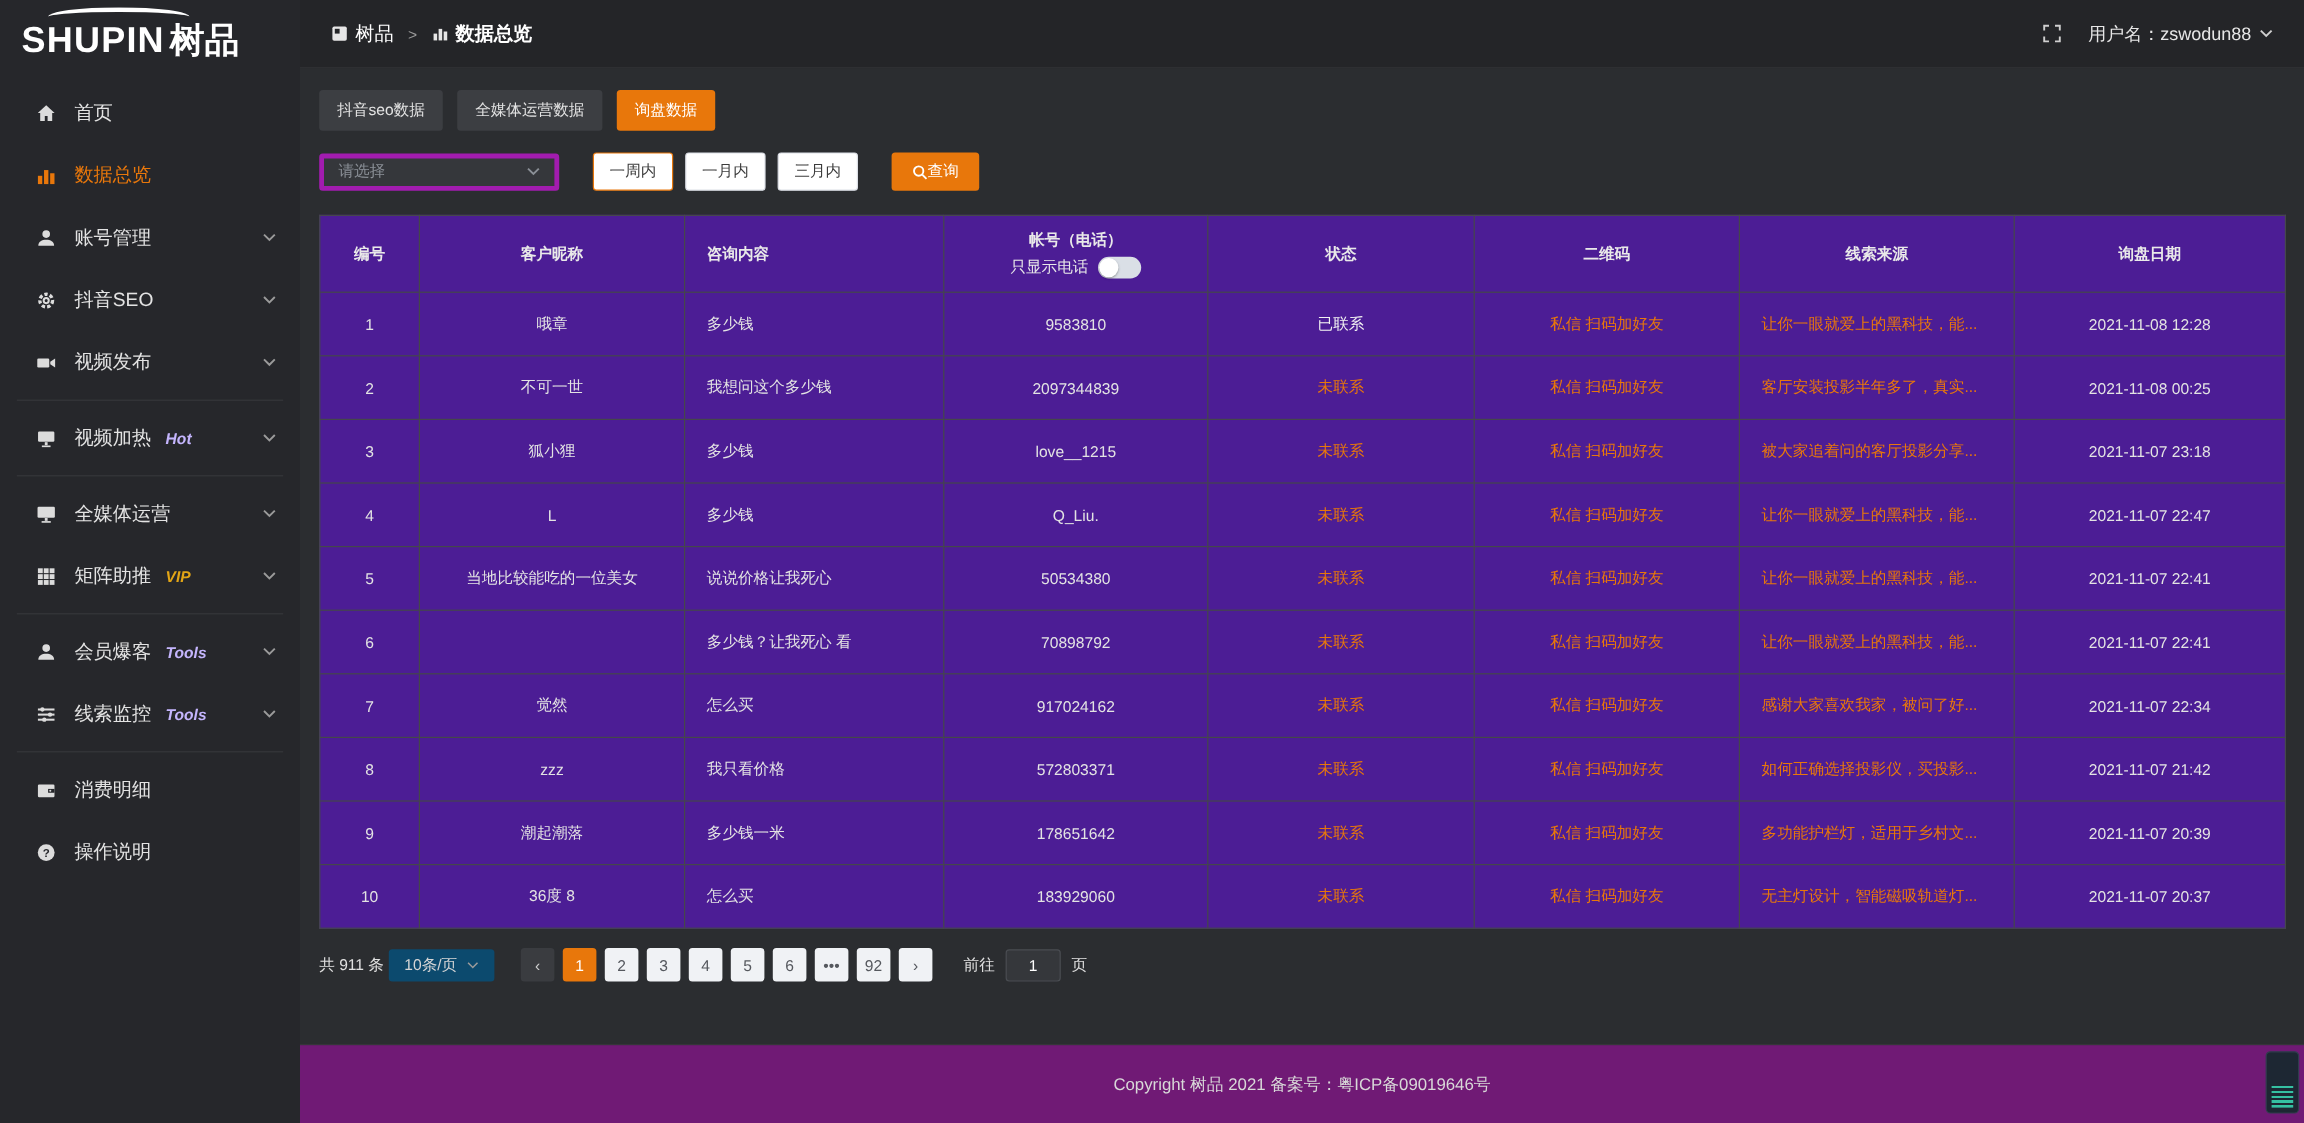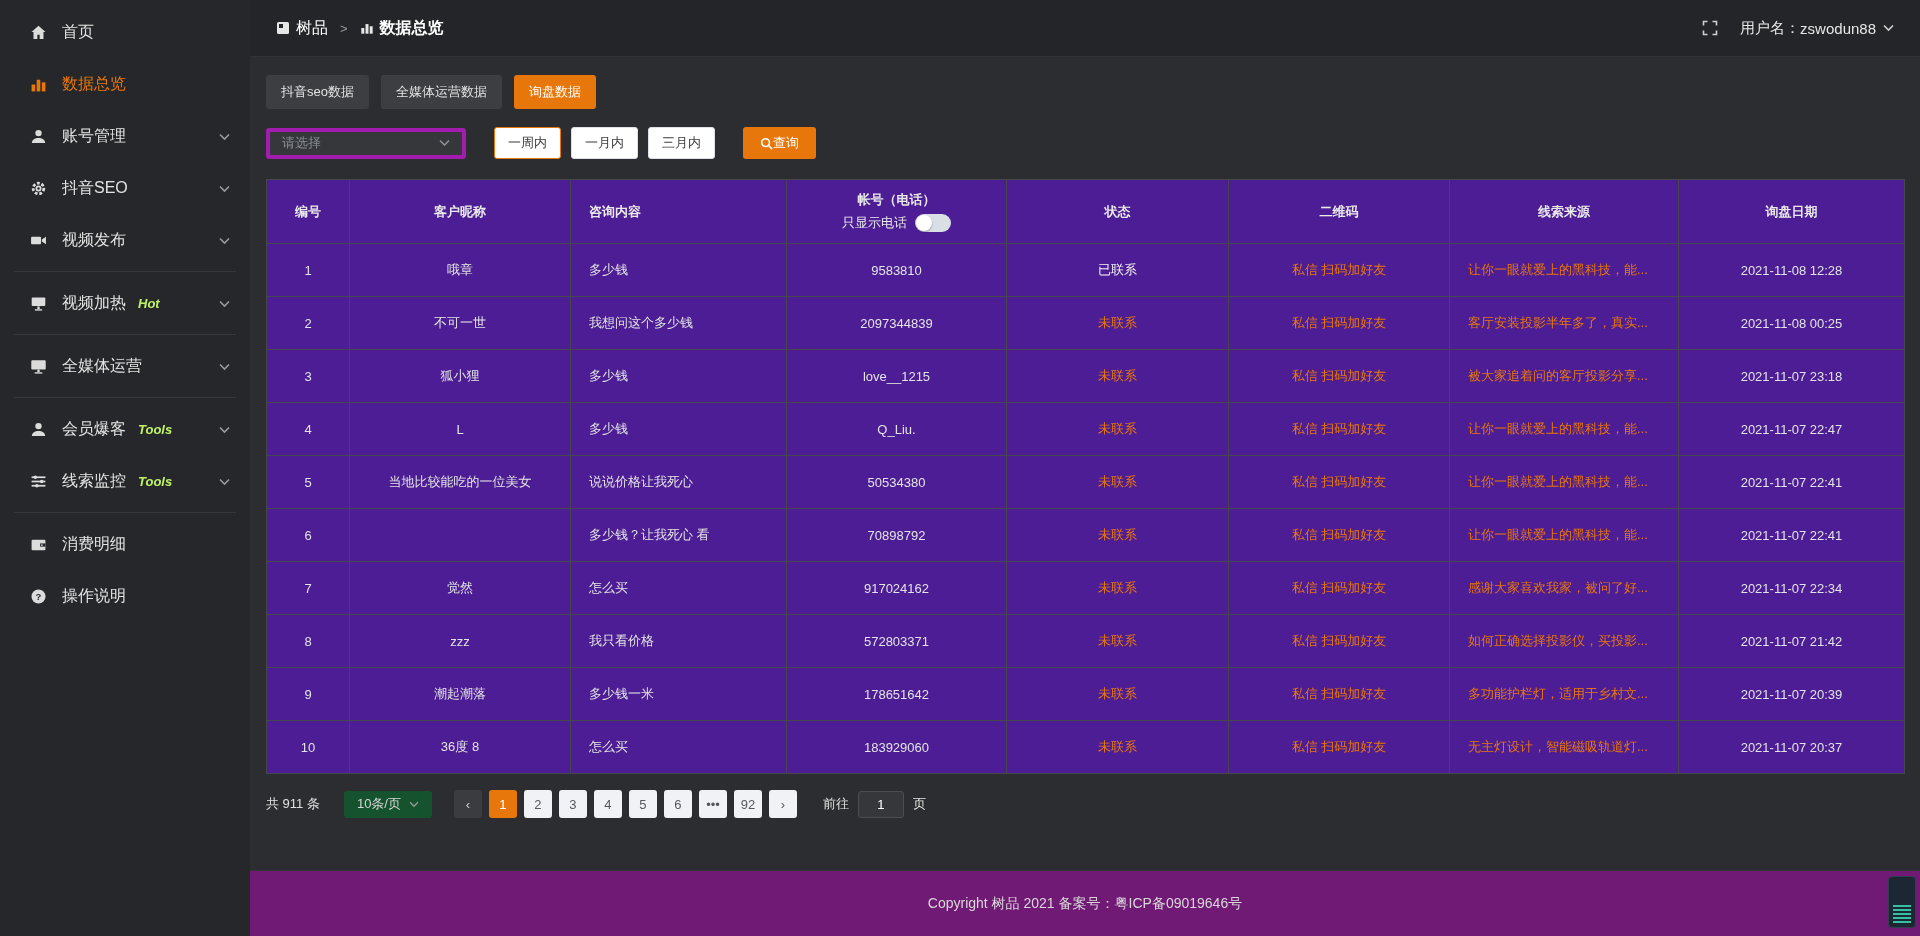--- a/index.html
+++ b/index.html
@@ -11,21 +11,21 @@
   .logo { position:relative; padding:14px 0 10px 18px; height:62px; white-space:nowrap; }
   .logo-arc { position:absolute; left:40px; top:6px; width:118px; height:16px; border-top:4px solid #fff; border-radius:50%; }
   .logo-en { font-size:30px; font-weight:800; color:#fff; letter-spacing:1px; }
   .logo-cn { font-size:29px; font-weight:800; color:#fff; margin-left:4px; }
   .menu { margin-top:6px; }
   .menu-item { display:flex; align-items:center; height:52px; padding-left:30px; cursor:pointer; color:#e3e3e3; font-size:16px; }
   .menu-item svg { width:17px; height:17px; fill:#dcdcdc; flex:0 0 17px; }
   .menu-item .mi-label { margin-left:15px; }
   .menu-item.active { color:#e8770b; }
   .menu-item.active svg { fill:#e8770b; }
-  .badge { margin-left:12px; font-size:13px; font-weight:bold; font-style:italic; color:#bef264; }
+  .badge { margin-left:12px; font-size:13px; font-weight:bold; font-style:italic; color:#c4b5fd; }
   .badge.vip { color:#e2a516; }
   .chev { margin-left:auto; margin-right:20px; }
   .chev svg { width:11px; height:8px; fill:none; stroke:#9a9a9a; stroke-width:1.6; }
   .divider { height:1px; background:#36373b; margin:5px 14px; }
 
   
   .topbar { position:absolute; left:250px; top:0; right:0; height:57px; background:#242528; display:flex; align-items:center; padding:0 26px; border-bottom:1px solid #313236; }
   .crumb { display:flex; align-items:center; color:#fff; font-size:16px; }
   .crumb svg { width:14px; height:14px; fill:#e6e6e6; }
   .crumb .sep { color:#9a9a9a; margin:0 12px; font-size:13px; }
@@ -60,41 +60,45 @@
   .th-acct { line-height:1.7; }
   .toggle-line { display:flex; align-items:center; justify-content:center; gap:8px; font-weight:normal; font-size:13px; }
   .pill { width:36px; height:18px; background:#dadfe6; border-radius:9px; position:relative; cursor:pointer; display:inline-block; }
   .knob { position:absolute; left:1px; top:1px; width:16px; height:16px; border-radius:50%; background:#fff; box-shadow:0 1px 2px rgba(0,0,0,.35); }
   .st-done { color:#f2f2f2; }
   .st-pending { color:#e8770b; }
   .link-orange { color:#e8770b; cursor:pointer; }
 
   
   .pager { display:flex; align-items:center; margin-top:16px; color:#e0e0e0; font-size:13px; }
-  .page-size { width:88px; height:27px; background:#14532d; border-radius:3px; display:flex; align-items:center; justify-content:center; gap:8px; margin-left:24px; cursor:pointer; color:#d5d5d5; }
+  .page-size { width:88px; height:27px; background:#0c4a6e; border-radius:3px; display:flex; align-items:center; justify-content:center; gap:8px; margin-left:4px; cursor:pointer; color:#d5d5d5; }
   .page-size svg { width:10px; height:7px; fill:none; stroke:#9a9a9a; stroke-width:1.5; }
   .pg-btn { min-width:28px; height:28px; border:none; border-radius:3px; margin-left:7px; font-size:13px; cursor:pointer; font-family:inherit; background:#f0f2f5; color:#55585e; }
   .pg-btn.dark { background:#3a3c40; color:#cfcfcf; margin-left:22px; }
   .pg-btn.active { background:#e8770b; color:#fff; }
   .goto-label { margin-left:26px; }
   .goto-input { width:46px; height:27px; margin:0 9px; background:#35373b; border:1px solid #4a4d52; border-radius:3px; color:#fff; text-align:center; font-size:13px; font-family:inherit; }
 
   
   .footer { position:absolute; left:0; right:0; bottom:0; height:66px; background:#701a75; border-top:1px solid #353639; display:flex; align-items:center; justify-content:center; color:#d8d8d8; font-size:14px; }
 
   .float-widget { position:absolute; right:4px; bottom:8px; width:28px; height:52px; background:#1d2733; border:1px solid #2f3d4d; border-radius:4px; cursor:pointer; overflow:hidden; }
   .float-widget .stripes { position:absolute; left:4px; right:4px; bottom:4px; height:18px;
     background:repeating-linear-gradient(#35c0a2 0 2px, #1d2733 2px 4px); }
 </style>
 </head>
 <body>
 
 <div class="app">
 
   <aside class="sidebar">
+    <div class="logo">
+      <div class="logo-arc"></div>
+      <span class="logo-en">SHUPIN</span><span class="logo-cn">树品</span>
+    </div>
     <nav class="menu">
 
       <div class="menu-item">
         <svg viewBox="0 0 16 16">
             <path d="M8 1.6 1.4 7.6h1.9V14h3.6v-3.9h2.2V14h3.6V7.6h1.9Z"></path>
           </svg>
         <span class="mi-label">首页</span>
       </div>
 
       <div class="menu-item active">
@@ -162,20 +166,38 @@
             <rect x="1.2" y="2.2" width="13.6" height="8.6" rx="1"></rect>
             <rect x="6.9" y="11" width="2.2" height="2.2"></rect>
             <rect x="4.4" y="13.4" width="7.2" height="1.3"></rect>
           </svg>
         <span class="mi-label">全媒体运营</span>
         <span class="chev"><svg viewBox="0 0 11 8">
               <polyline points="1,1.5 5.5,6 10,1.5"></polyline>
             </svg></span>
       </div>
 
+      <div class="menu-item">
+        <svg viewBox="0 0 16 16">
+            <rect x="1.5" y="1.5" width="3.8" height="3.8"></rect>
+            <rect x="6.1" y="1.5" width="3.8" height="3.8"></rect>
+            <rect x="10.7" y="1.5" width="3.8" height="3.8"></rect>
+            <rect x="1.5" y="6.1" width="3.8" height="3.8"></rect>
+            <rect x="6.1" y="6.1" width="3.8" height="3.8"></rect>
+            <rect x="10.7" y="6.1" width="3.8" height="3.8"></rect>
+            <rect x="1.5" y="10.7" width="3.8" height="3.8"></rect>
+            <rect x="6.1" y="10.7" width="3.8" height="3.8"></rect>
+            <rect x="10.7" y="10.7" width="3.8" height="3.8"></rect>
+          </svg>
+        <span class="mi-label">矩阵助推</span>
+        <span class="badge vip">VIP</span>
+        <span class="chev"><svg viewBox="0 0 11 8">
+              <polyline points="1,1.5 5.5,6 10,1.5"></polyline>
+            </svg></span>
+      </div>
 
       <div class="divider"></div>
 
       <div class="menu-item">
         <svg viewBox="0 0 16 16">
             <circle cx="8" cy="4.8" r="3"></circle>
             <path d="M1.8 14c0-3.2 2.8-4.7 6.2-4.7s6.2 1.5 6.2 4.7Z"></path>
           </svg>
         <span class="mi-label">会员爆客</span>
         <span class="badge">Tools</span>

